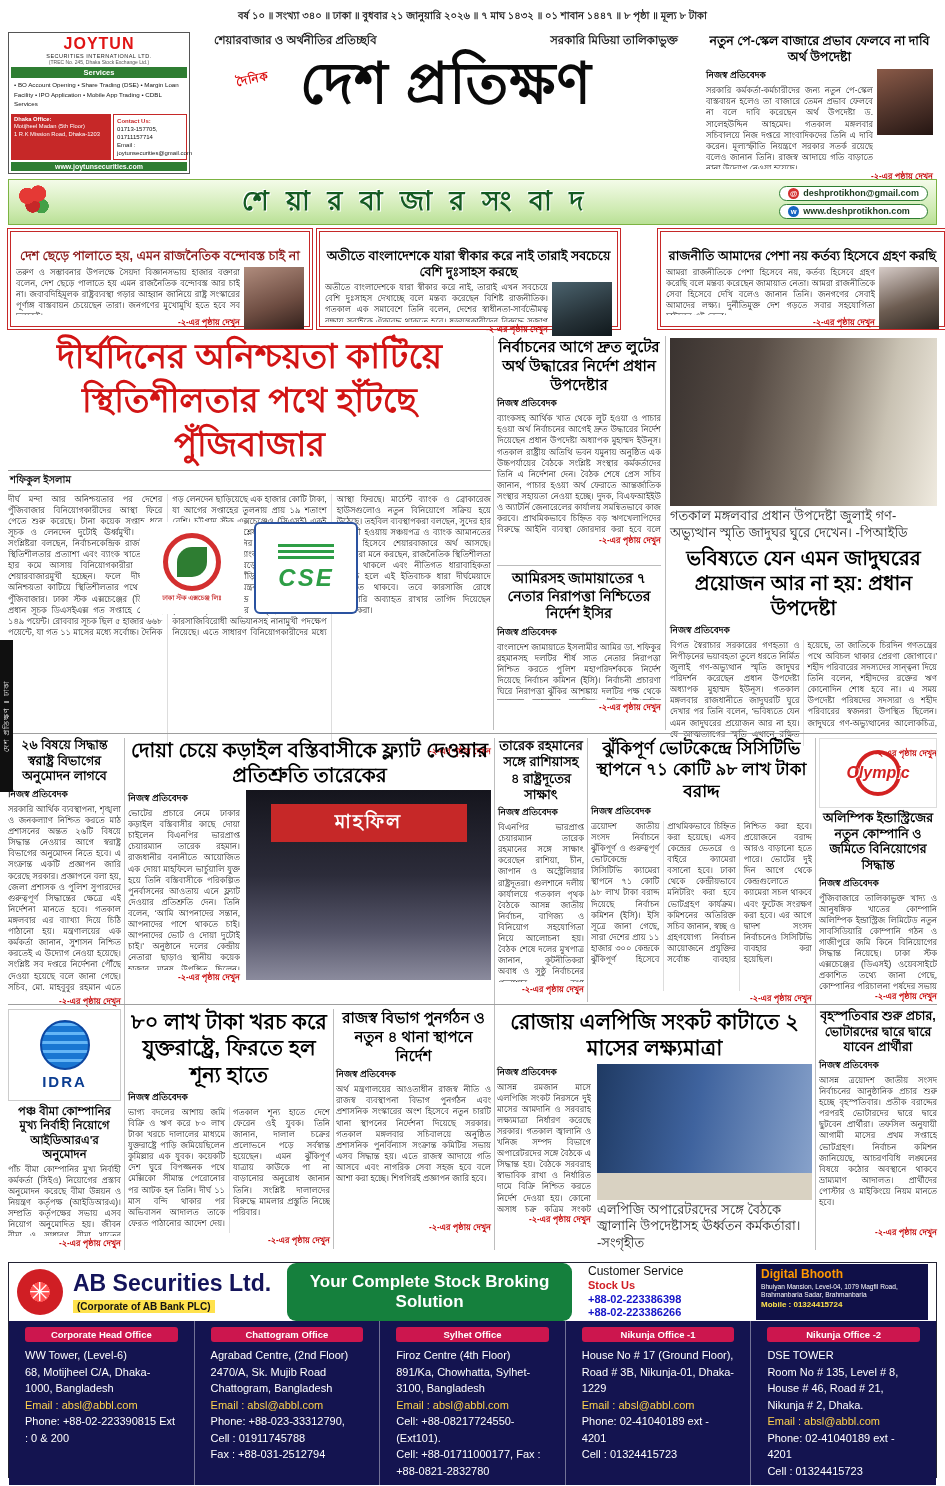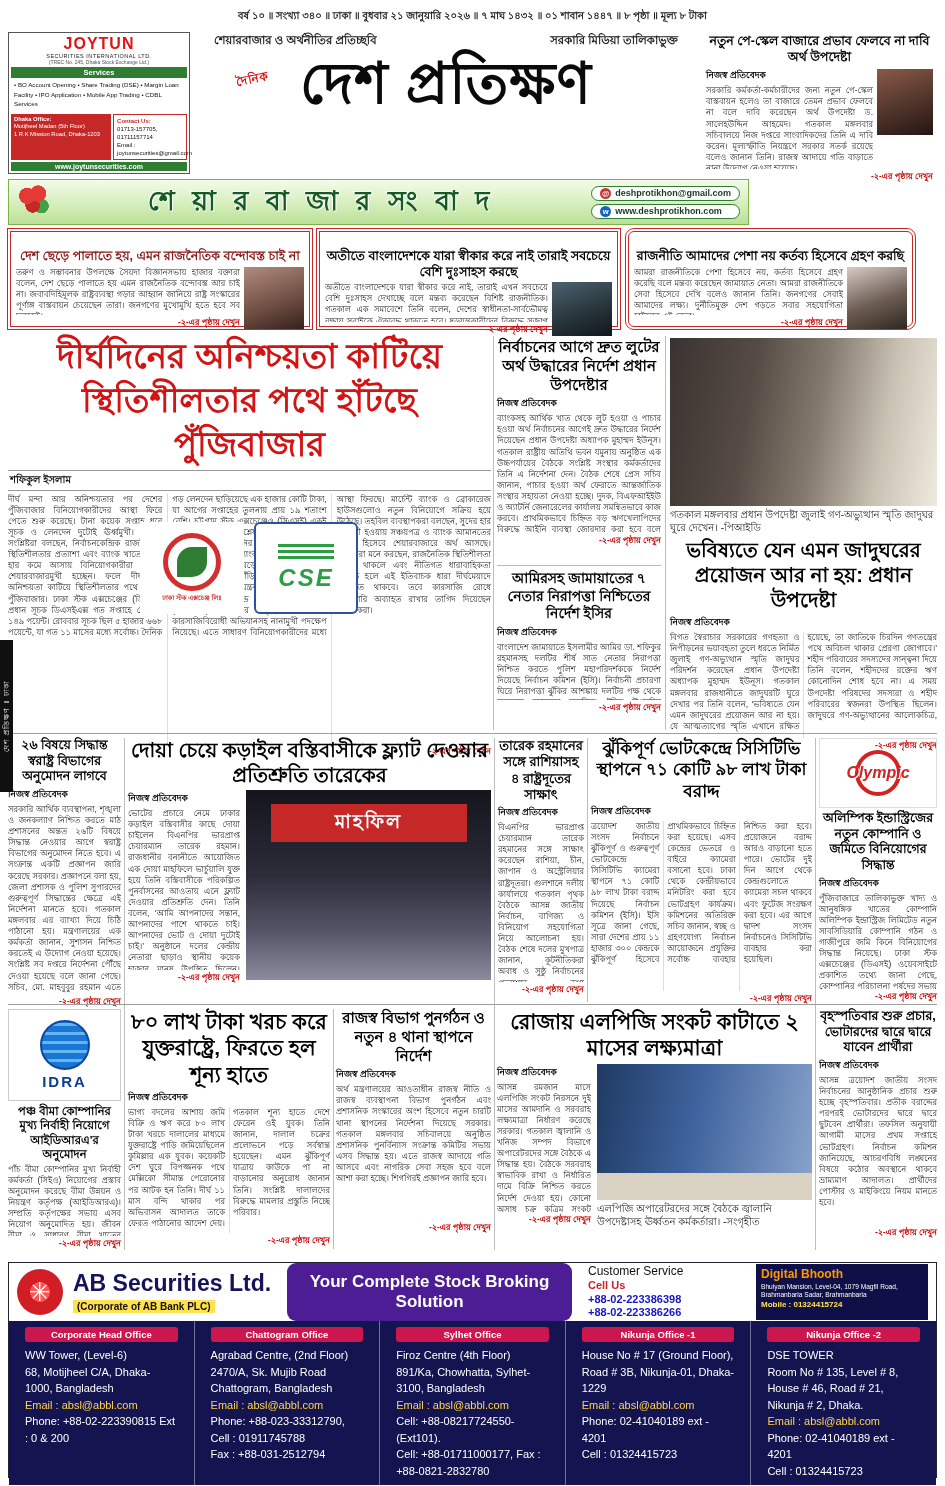--- a/index.html
+++ b/index.html
@@ -25,43 +25,43 @@
 
   .masthead { position:absolute; left:196px; top:32px; width:500px; height:142px; text-align:center; }
   .masthead .mtags { display:flex; justify-content:space-between; padding:0 18px; font-size:11.5px; font-weight:bold; color:#222; }
   .masthead .mtitle { font-size:57px; font-weight:800; color:#0a0a0a; line-height:1.15; letter-spacing:1px; position:relative; }
   .masthead .mdaily { position:absolute; left:40px; top:22px; color:#d11; font-size:12px; font-weight:bold; transform:rotate(-12deg); }
   .masthead .msub { border-top:2px solid #000; margin:2px 70px 0; padding-top:3px; font-size:13.5px; font-weight:bold; letter-spacing:2px; color:#111; }
 
   .pescale { position:absolute; left:702px; top:32px; width:235px; height:142px; padding:2px 4px; }
 
   
-  .banner { position:absolute; left:8px; top:179px; width:741px; height:46px; border:1.5px solid #7cb342;
+  .banner { position:absolute; left:8px; top:179px; width:929px; height:46px; border:1.5px solid #7cb342;
     background:linear-gradient(180deg,#f4fbe9,#cdeab0 70%,#b9e096); display:flex; align-items:center; }
   .banner .btitle { flex:1; text-align:center; font-size:27px; font-weight:800; color:#145a22; letter-spacing:5px; text-shadow:1px 1px 0 #fff,-1px -1px 0 #fff; }
   .banner .bflower { width:34px; height:34px; margin-left:8px;
     background:radial-gradient(circle at 30% 32%,#e53935 0 24%,transparent 25%),radial-gradient(circle at 62% 25%,#e53935 0 24%,transparent 25%),radial-gradient(circle at 46% 60%,#c62828 0 26%,transparent 27%),radial-gradient(circle at 72% 62%,#43a047 0 22%,transparent 23%); }
   .banner .bcontacts { display:flex; flex-direction:column; gap:3px; margin-right:8px; }
   .banner .bpill { background:#fff; border:1px solid #2e7d32; border-radius:10px; font-size:9px; font-weight:bold; color:#1b3a1e; padding:1px 8px; display:flex; align-items:center; }
   .cicon { display:inline-flex; width:11px; height:11px; border-radius:50%; color:#fff; font-size:7.5px; align-items:center; justify-content:center; margin-right:4px; font-weight:bold; }
   .cred { background:#d32f2f; } .cblue { background:#1565c0; }
 
   
   .box3 { position:absolute; top:231px; height:96px; border:1px solid #c62828; outline:1px solid #c62828; outline-offset:2px; padding:17px 5px; background:#fff; }
-  .b1 { left:10px; width:300px; } .b2 { left:319px; width:299px; } .b3 { left:628px; width:285px;border-radius:6px; }
+  .b1 { left:10px; width:300px; } .b2 { left:319px; width:299px; } .b3 { left:660px; width:285px; }
   .box3 .brow { display:flex; gap:4px; }
   .box3 .bbody { flex:1; }
 
   
   .h { font-weight:bold; color:#000; line-height:1.25; text-align:center; margin-bottom:2px; }
   .h.maroon { color:#8b1a1a; }
   .by { font-size:9px; font-weight:bold; color:#000; margin:1px 0 2px; }
   .bd { font-size:8.3px; line-height:1.34; text-align:justify; color:#1c1c1c; overflow:hidden; }
   .more { color:#c40000; font-size:8.2px; font-weight:bold; text-align:right; margin-top:1px; }
-  .cap { font-size:10px; line-height:1.3; color:#222; }
+  .cap { font-size:13px; line-height:1.3; color:#222; }
 
   .photo { background:#888; position:relative; overflow:hidden; flex-shrink:0; }
   .ph-portrait1 { background:linear-gradient(160deg,#8a5a48,#50342b 55%,#241512); }
   .ph-portrait2 { background:linear-gradient(160deg,#b08c7d,#6d4c41 60%,#33211c); }
   .ph-portrait3 { background:linear-gradient(160deg,#4b636e,#263238 60%,#10181c); }
   .ph-portrait4 { background:linear-gradient(160deg,#d7ccc8,#6d5d52 55%,#2f2721); }
   .ph-museum { background:linear-gradient(100deg,#3a3330 0%,#564b44 30%,#857a6e 55%,#c9c2b3 78%,#efeadf 100%); }
   .ph-stage { background:linear-gradient(180deg,#15151d 0%,#2c2c3a 45%,#56566a 75%,#8b8b9d 100%); }
   .ph-meeting { background:linear-gradient(to top,#d9d2c2 0 20%,transparent 20%),linear-gradient(100deg,#1f3a63,#3f639e 45%,#8aa4cc 100%); }
   .stage-banner { position:absolute; top:14px; left:10%; right:10%; background:#c62828; color:#fff; font-weight:800; font-size:19px; text-align:center; padding:3px 0; letter-spacing:2px; }
@@ -104,21 +104,21 @@
   .idra-globe { width:50px; height:50px; border-radius:50%; border:2px solid #0d47a1; background:repeating-linear-gradient(0deg,#1976d2 0 6px,#64b5f6 6px 9px); }
   .idra-text { font-size:15px; font-weight:800; color:#0b3d91; letter-spacing:2px; }
 
   
   .abad { position:absolute; left:8px; top:1262px; width:929px; height:216px; border:1px solid #223; display:flex; flex-direction:column; }
   .abtop { height:62px; background:#fff; display:flex; align-items:center; padding:0 8px; gap:10px; }
   .ablogo { width:46px; height:46px; border-radius:50%; background:radial-gradient(circle at 50% 50%,#ff5252 0 30%,#d01e24 31% 100%); color:#fff; font-size:26px; display:flex; align-items:center; justify-content:center; flex-shrink:0; }
   .abtitle { line-height:1.1; }
   .abname { font-size:23px; font-weight:800; color:#14145a; }
   .absub { background:#ffe24d; font-size:10px; font-weight:bold; padding:1px 4px; display:inline-block; }
-  .abslogan { flex:1; background:#4c1d95; border-radius:9px; color:#fff; font-weight:800; font-size:17px; text-align:center; padding:9px 4px; margin:0 6px; }
+  .abslogan { flex:1; background:#15803d; border-radius:9px; color:#fff; font-weight:800; font-size:17px; text-align:center; padding:9px 4px; margin:0 6px; }
   .abcs { width:158px; line-height:1.25; }
   .abcs .cs1 { font-size:12px; font-weight:400; color:#111; }
   .abcs .cs2 { font-size:11px; font-weight:800; color:#d01e24; }
   .abcs .csp { font-size:11px; font-weight:800; color:#1414c8; }
   .abdb { width:172px; height:56px; background:#101048; color:#fff; padding:3px 5px; line-height:1.3; }
   .abdb .db1 { color:#ff9800; font-weight:800; font-size:12px; }
   .abdb .db2 { font-size:6.6px; }
   .abdb .db3 { font-size:8px; font-weight:bold; color:#ffe24d; }
   .aboffices { flex:1; background:#141450; display:flex; }
   .abcol { flex:1; padding:6px 16px; border-right:1px solid rgba(255,255,255,.4); color:#fff; }
@@ -373,21 +373,21 @@
   <div class="abad">
     <div class="abtop">
       <div class="ablogo">✳</div>
       <div class="abtitle">
         <div class="abname">AB Securities Ltd.</div>
         <span class="absub">(Corporate of AB Bank PLC)</span>
       </div>
       <div class="abslogan">Your Complete Stock Broking Solution</div>
       <div class="abcs">
         <div class="cs1">Customer Service</div>
-        <div class="cs2">Cell Us</div>
+        <div class="cs2">Stock Us</div>
         <div class="csp">+88-02-223386398</div>
         <div class="csp">+88-02-223386266</div>
       </div>
       <div class="abdb">
         <div class="db1">Digital Bhooth</div>
         <div class="db2">Bhuiyan Mansion, Level-04, 1079 Magfil Road, Brahmanbaria Sadar, Brahmanbaria</div>
         <div class="db3">Mobile : 01324415724</div>
       </div>
     </div>
     <div class="aboffices">

